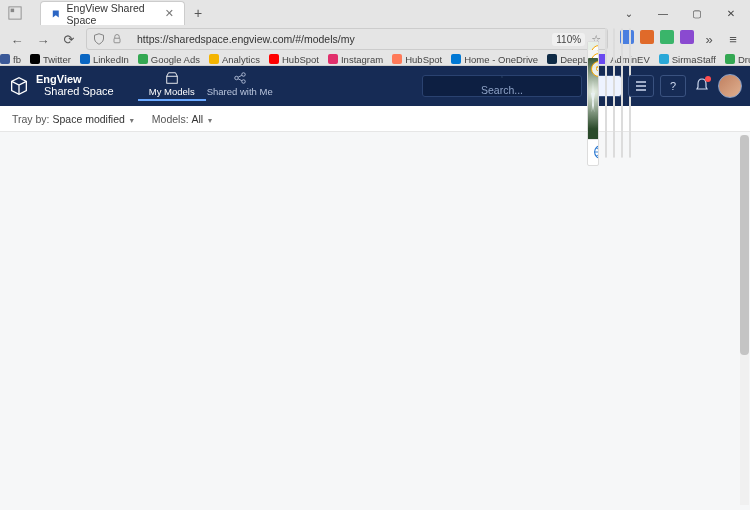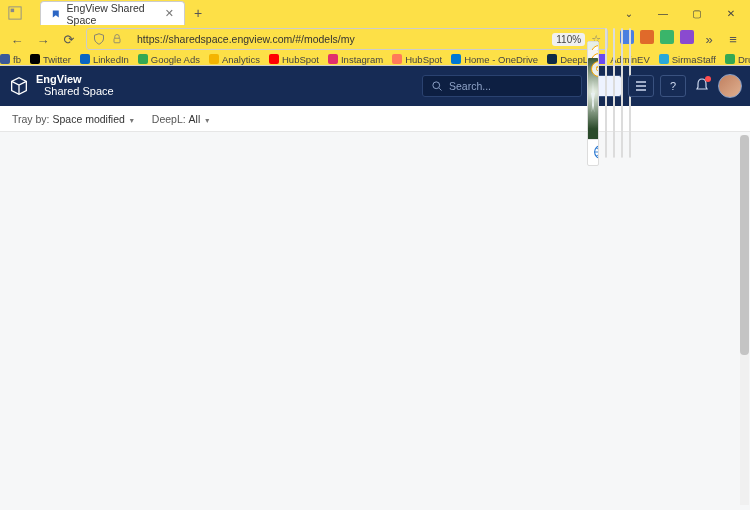--- a/index.html
+++ b/index.html
@@ -1,19 +1,19 @@
 <!DOCTYPE html>
 <html><head>
 <meta charset="utf-8">
 <style>
 * { margin: 0; padding: 0; box-sizing: border-box; font-family: -apple-system, "Segoe UI", Arial, sans-serif; }
 body { width: 750px; height: 510px; overflow: hidden; background: #fff; font-size: 11px; }
 
 
-.chrome { height: 66px; background: #fde047; border-bottom: 1px solid #d0d0d0; }
+.chrome { height: 66px; background: #e5e5e5; border-bottom: 1px solid #d0d0d0; }
 .tabs-row { height: 26px; display: flex; align-items: center; padding: 0 0 0 8px; gap: 2px; }
 .win-icon { width: 14px; height: 14px; margin-right: 16px; color: #333; }
 .tab { display: flex; align-items: center; gap: 6px; height: 24px; padding: 0 10px; background: #fff; border: 1px solid #ccc; border-bottom: none; border-radius: 4px 4px 0 0; font-size: 10.5px; color: #333; max-width: 145px; }
 .tab .fav { width: 12px; height: 12px; }
 .tab .close { color: #777; font-size: 11px; margin-left: 4px; }
 .new-tab { width: 22px; text-align: center; color: #555; font-size: 14px; }
 .win-ctrl { margin-left: auto; display: flex; gap: 0; margin-right: 2px; }
 .win-ctrl div { width: 34px; height: 22px; display: flex; align-items: center; justify-content: center; color: #444; font-size: 10px; }
 .addr-row { height: 26px; display: flex; align-items: center; gap: 8px; padding: 0 8px; }
 .nav-btn { width: 18px; height: 18px; display: flex; align-items: center; justify-content: center; color: #555; font-size: 13px; }
@@ -31,21 +31,21 @@
 
 .app-hdr { height: 40px; background: #162b55; display: flex; align-items: center; padding: 0 8px; gap: 6px; color: #fff; }
 .logo-ic { width: 22px; height: 22px; }
 .brand { line-height: 1.05; }
 .brand-top { font-size: 11px; font-weight: 600; }
 .brand-bot { font-size: 11px; margin-left: 8px; }
 .nav-tabs { display: flex; gap: 0; margin-left: 18px; }
 .nav-tab { display: flex; flex-direction: column; align-items: center; gap: 1px; width: 68px; font-size: 9.5px; color: #b8c4dc; padding-bottom: 2px; }
 .nav-tab.active { color: #fff; border-bottom: 2px solid #6aa8ff; }
 .nav-tab svg { width: 14px; height: 14px; }
-.search-box { margin-left: auto; width: 160px; height: 22px; background: #0d1f42; border: 1px solid #2a4270; border-radius: 3px; display: flex; align-items: center; gap: 6px; padding: 0 8px; color: #8fa3c7; font-size: 10.5px; }
+.search-box { margin-left: auto; width: 160px; height: 22px; background: #0d1f42; border: 1px solid #2a4270; border-radius: 3px; display: flex; align-items: center; gap: 6px; padding: 0 8px; color: #8fa3c7; font-size: 10.5px; flex-direction: column; }
 .search-box svg { width: 12px; height: 12px; }
 .hdr-actions { display: flex; gap: 6px; margin-left: 8px; align-items: center; }
 .hdr-btn { width: 26px; height: 22px; border: 1px solid #3a5280; border-radius: 3px; display: flex; align-items: center; justify-content: center; color: #cdd8ee; background: #162b55; }
 .hdr-btn.grid { background: #eef3ff; color: #2a4270; }
 .bell { color: #cdd8ee; position: relative; width: 20px; text-align: center; }
 .bell .dot { position: absolute; top: -1px; right: 1px; width: 6px; height: 6px; background: #ff4d4d; border-radius: 50%; }
 .avatar { width: 24px; height: 24px; border-radius: 50%; background: linear-gradient(135deg,#c08060,#e0b090); border: 1px solid #88a0c8; }
 
 
 .filter-bar { height: 26px; display: flex; align-items: center; gap: 18px; padding: 0 12px; background: #fff; border-bottom: 1px solid #e6e6e6; font-size: 10.5px; color: #555; }
@@ -207,20 +207,38 @@
 
 <div class="app-hdr">
   <svg class="logo-ic" viewBox="0 0 24 24">
       <path d="M4 7 L12 3 L20 7 L20 17 L12 21 L4 17 Z" fill="none" stroke="#fff" stroke-width="1.4"></path>
       <path d="M4 7 L12 11 L20 7 M12 11 V21" fill="none" stroke="#fff" stroke-width="1.4"></path>
     </svg>
   <div class="brand">
     <div class="brand-top">EngView</div>
     <div class="brand-bot">Shared Space</div>
   </div>
+  <div class="nav-tabs">
+    <div class="nav-tab active">
+      <svg viewBox="0 0 16 16">
+          <rect x="2" y="6" width="12" height="8" fill="none" stroke="currentColor"></rect>
+          <path d="M2 6 L4 2 H12 L14 6" fill="none" stroke="currentColor"></path>
+        </svg>
+      <span>My Models</span>
+    </div>
+    <div class="nav-tab">
+      <svg viewBox="0 0 16 16">
+          <circle cx="4" cy="8" r="2" fill="none" stroke="currentColor"></circle>
+          <circle cx="12" cy="4" r="2" fill="none" stroke="currentColor"></circle>
+          <circle cx="12" cy="12" r="2" fill="none" stroke="currentColor"></circle>
+          <path d="M6 7 L10 5 M6 9 L10 11" stroke="currentColor"></path>
+        </svg>
+      <span>Shared with Me</span>
+    </div>
+  </div>
   <div class="search-box">
     <svg viewBox="0 0 16 16">
         <circle cx="7" cy="7" r="4.5" fill="none" stroke="currentColor" stroke-width="1.3"></circle>
         <path d="M11 11 L14 14" stroke="currentColor" stroke-width="1.3"></path>
       </svg>
     <span>Search...</span>
   </div>
   <div class="hdr-actions">
     <div class="hdr-btn grid">
         <svg width="12" height="12" viewBox="0 0 12 12">
@@ -434,21 +452,21 @@
   </div>
 </div>
 
 <div class="filter-bar">
   <span>
     <span>Tray by:</span>
     <b>Space modified</b>
     <span class="chev">▾</span>
   </span>
   <span>
-    <span>DeepL:</span>
+    <span>Models:</span>
     <b>All</b>
     <span class="chev">▾</span>
   </span>
 </div>
 
 <div class="grid-wrap">
   <div class="grid"></div>
 </div>
 
 <div class="scrollbar-y">

